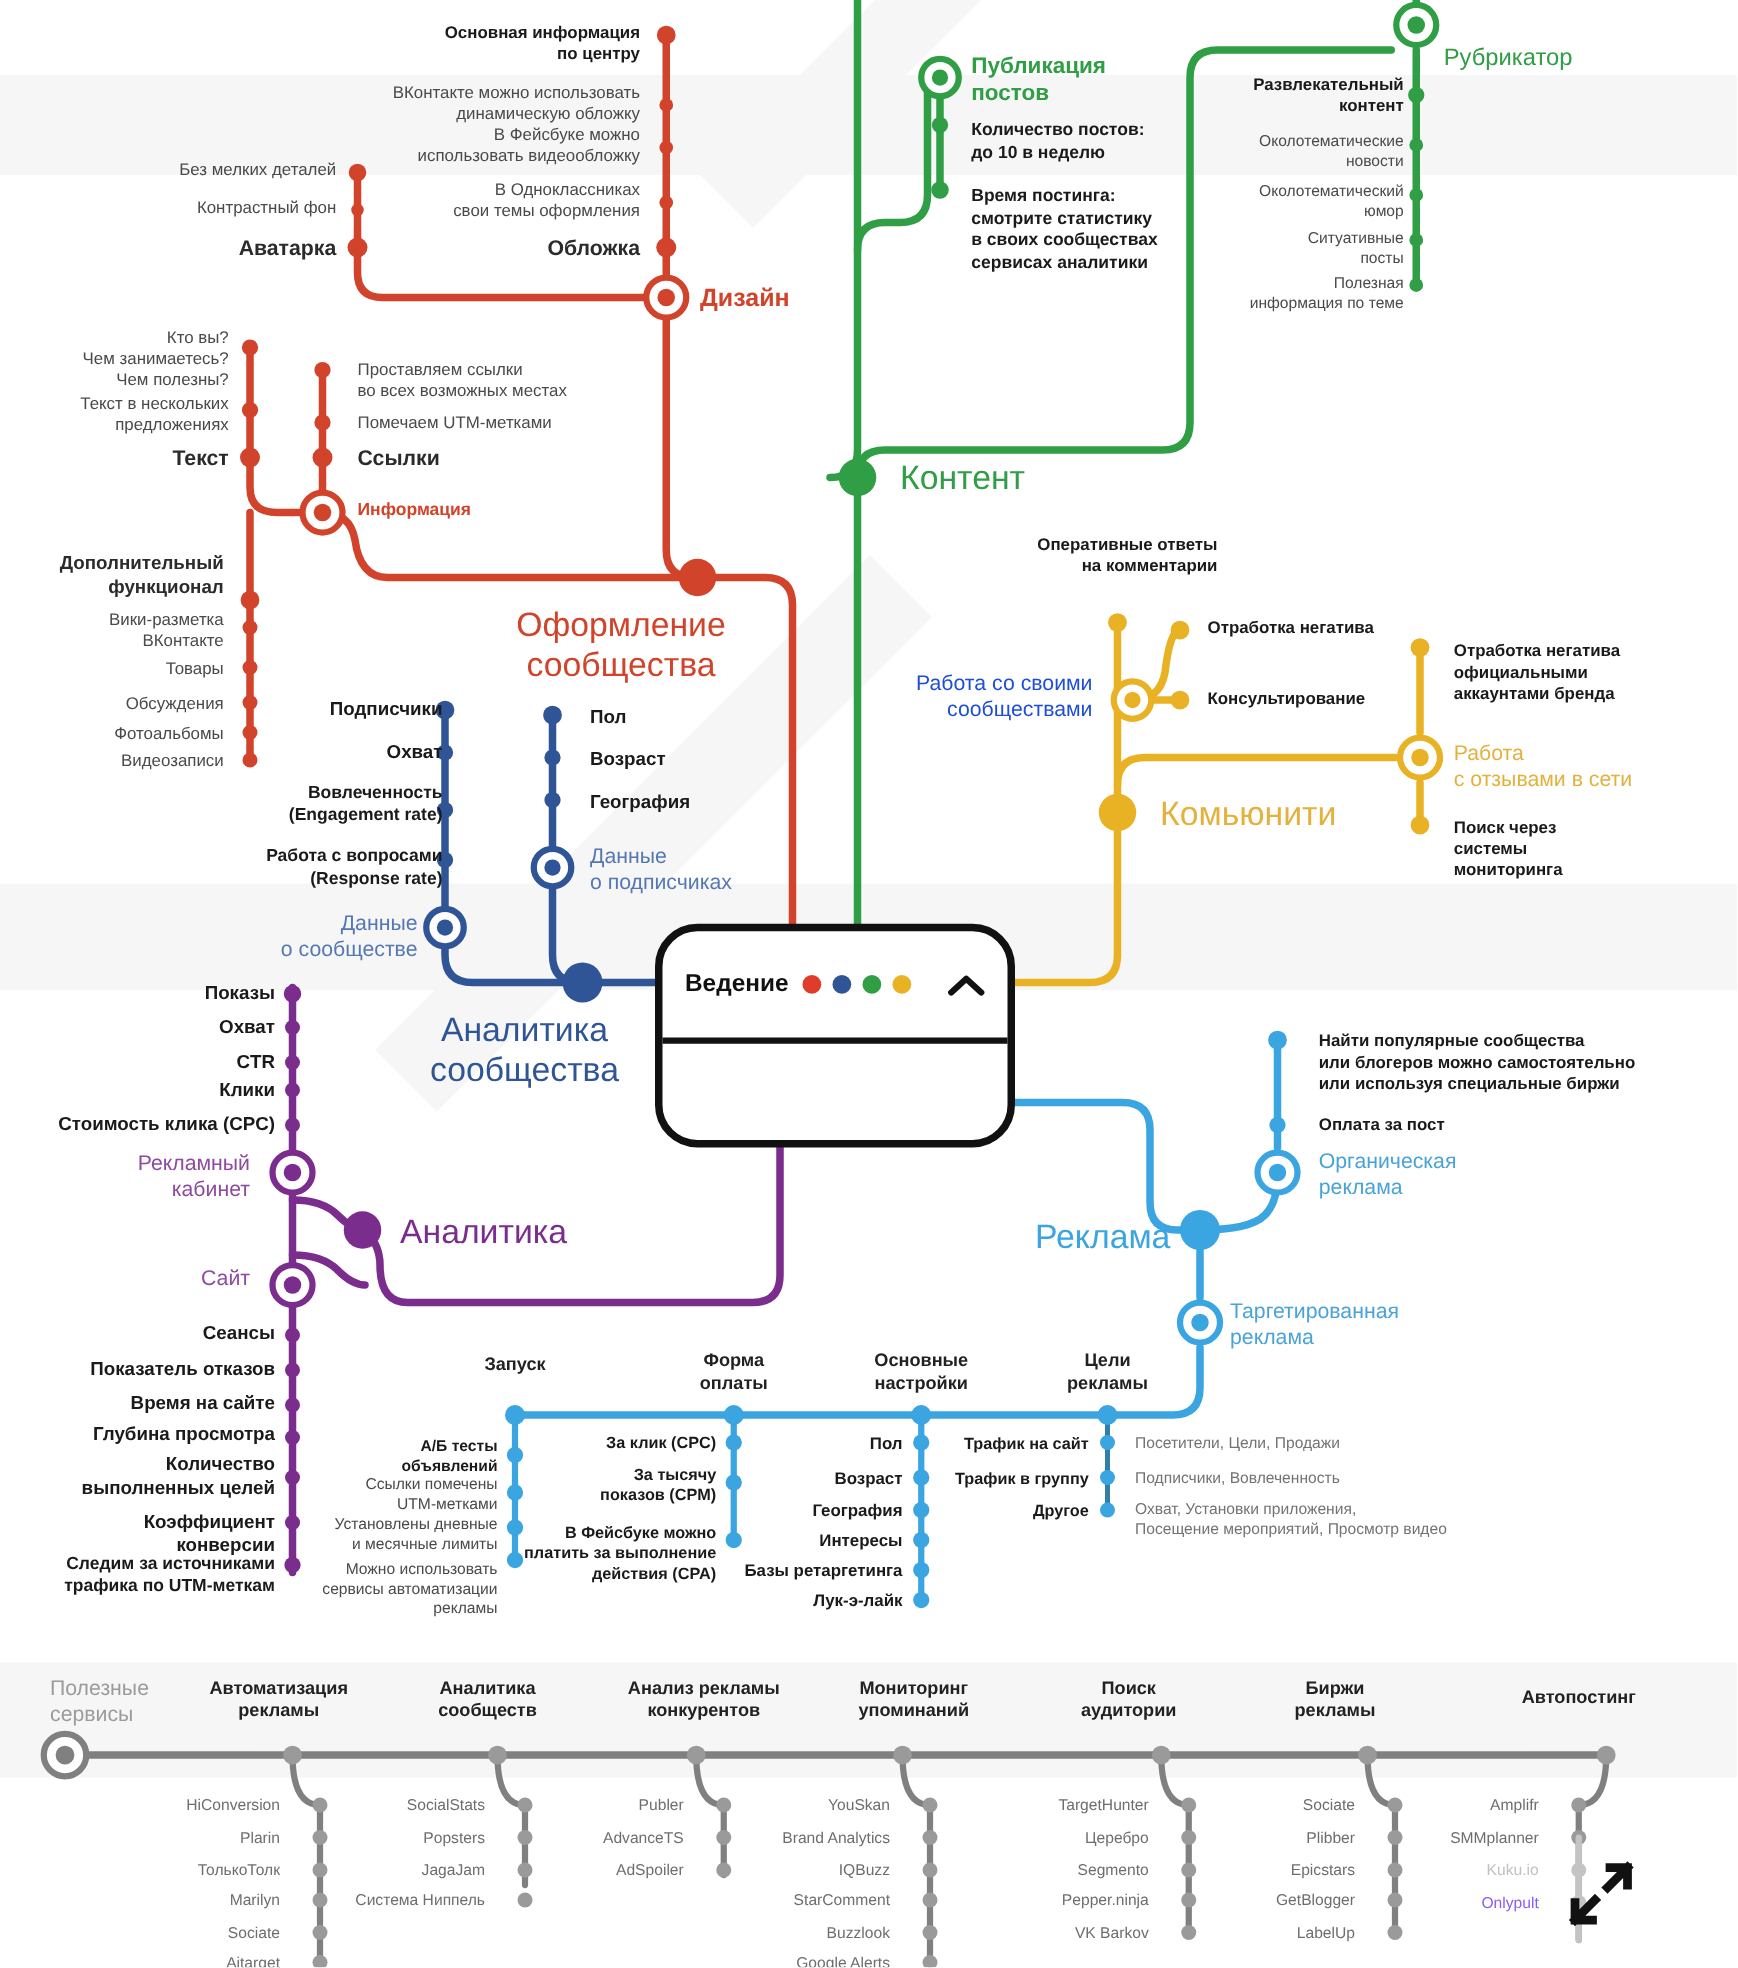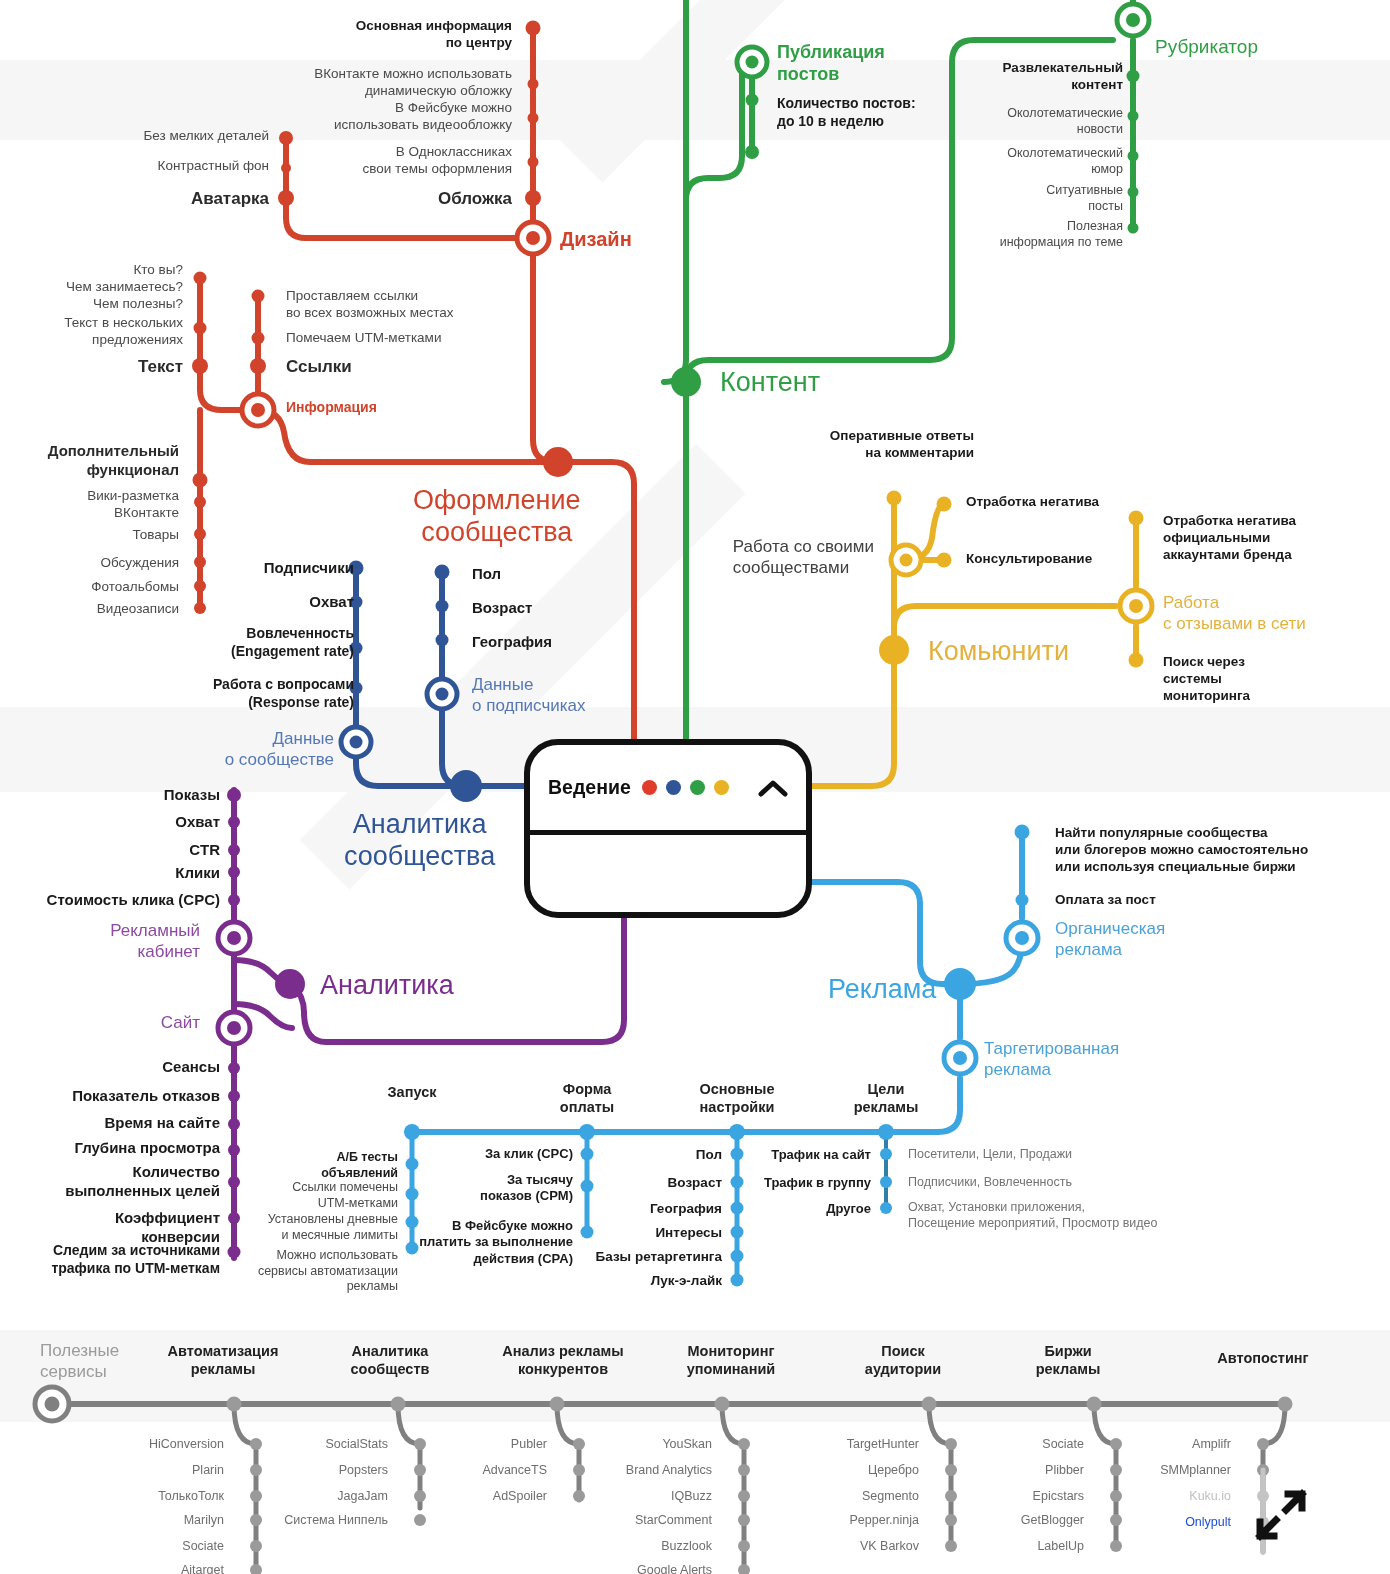--- a/index.html
+++ b/index.html
@@ -316,38 +316,42 @@
   <div class="lbl r thin" style="right:1211px;top:579px;">Фотоальбомы</div>
   <div class="lbl r thin" style="right:1211px;top:601px;">Видеозаписи</div>
 
   <div class="big" style="left:413px;top:484px;color:#d1432a;text-align:center;">Оформление
 сообщества</div>
 
   <div class="station" style="left:777px;top:42px;color:#2f9e44;font-size:18px;font-weight:bold;">Публикация
 постов</div>
   <div class="lbl l bold" style="left:777px;top:95px;font-size:14px;">Количество постов:
 до 10 в неделю</div>
+  <div class="lbl l bold" style="left:777px;top:148px;font-size:14px;">Время постинга:
+смотрите статистику
+в своих сообществах
+сервисах аналитики</div>
   <div class="station" style="left:1155px;top:35px;color:#2f9e44;font-size:19px;">Рубрикатор</div>
   <div class="lbl r bold" style="right:267px;top:60px;">Развлекательный
 контент</div>
   <div class="lbl r thin" style="right:267px;top:106px;font-size:12.5px;">Околотематические
 новости</div>
   <div class="lbl r thin" style="right:267px;top:146px;font-size:12.5px;">Околотематический
 юмор</div>
   <div class="lbl r thin" style="right:267px;top:183px;font-size:12.5px;">Ситуативные
 посты</div>
   <div class="lbl r thin" style="right:267px;top:219px;font-size:12.5px;">Полезная
 информация по теме</div>
   <div class="big" style="left:720px;top:366px;color:#2f9e44;">Контент</div>
 
   <div class="lbl r bold" style="right:416px;top:428px;">Оперативные ответы
 на комментарии</div>
   <div class="lbl l bold" style="left:966px;top:494px;">Отработка негатива</div>
   <div class="lbl l bold" style="left:966px;top:551px;">Консультирование</div>
-  <div class="station r" style="right:516px;top:537px;color:#404040;font-size:17px;">Работа со своими
+  <div class="station r" style="right:516px;top:537px;color:#1d4ed8;font-size:17px;text-align:right;">Работа со своими
 сообществами</div>
   <div class="lbl l bold" style="left:1163px;top:513px;">Отработка негатива
 официальными
 аккаунтами бренда</div>
   <div class="lbl l bold" style="left:1163px;top:654px;">Поиск через
 системы
 мониторинга</div>
   <div class="station" style="left:1163px;top:593px;color:#e3b13c;font-size:17px;">Работа
 с отзывами в сети</div>
   <div class="big" style="left:928px;top:635px;color:#e3b13c;">Комьюнити</div>
@@ -485,21 +489,21 @@
 
   <div class="svc" style="right:306px;top:1437px;">Sociate</div>
   <div class="svc" style="right:306px;top:1463px;">Plibber</div>
   <div class="svc" style="right:306px;top:1489px;">Epicstars</div>
   <div class="svc" style="right:306px;top:1513px;">GetBlogger</div>
   <div class="svc" style="right:306px;top:1539px;">LabelUp</div>
 
   <div class="svc" style="right:159px;top:1437px;">Amplifr</div>
   <div class="svc" style="right:159px;top:1463px;">SMMplanner</div>
   <div class="svc" style="right:159px;top:1489px;color:#c0c0c0;">Kuku.io</div>
-  <div class="svc" style="right:159px;top:1515px;color:#1d4ed8;">Onlypult</div>
+  <div class="svc" style="right:159px;top:1515px;color:#8b5cf6;">Onlypult</div>
 
   <div id="legend">
     <div class="divider"></div>
     <div class="legrow" style="top:0;">
       <span class="txt">Ведение</span>
       <span class="dots">
         <span class="dot" style="background:#e03b2b"></span>
         <span class="dot" style="background:#2f5596"></span>
         <span class="dot" style="background:#2f9e44"></span>
         <span class="dot" style="background:#e8b224"></span>

